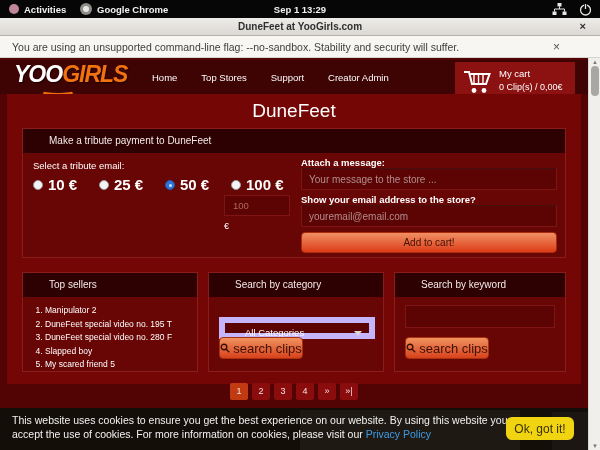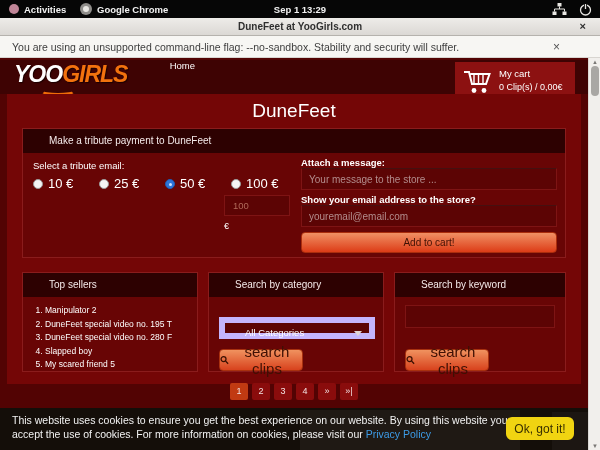--- a/index.html
+++ b/index.html
@@ -31,58 +31,58 @@
   .scrollbar { position:absolute; right:0; top:58px; width:12px; height:392px; background:#f1efec; border-left:1px solid #dcd9d4; }
   .scrollbar .thumb { position:absolute; left:2px; top:8px; width:8px; height:30px; background:#a9a7a4; border-radius:4px; }
   .scrollbar .arr { position:absolute; left:0; width:12px; text-align:center; color:#7a7875; font-size:6px; }
 
   
   .site-header { position:absolute; left:0; top:60px; width:588px; height:34px; background:#3e0303; }
   .logo { position:absolute; left:14px; top:1px; font-style:italic; font-weight:bold; font-size:23px; letter-spacing:-1px; white-space:nowrap; }
   .logo .p1 { color:#ffffff; text-shadow:1px 1px 1px #1d0000; }
   .logo .p2 { color:#f2720e; text-shadow:1px 1px 1px #1d0000; }
   .logo-smile { position:absolute; left:26px; top:24px; width:36px; height:11px; border:3px solid transparent; border-bottom:3px solid #ef6c08; border-radius:50%; }
-  .nav { position:absolute; left:152px; top:0; height:34px; display:flex; align-items:center; gap:24px;flex-direction:column; }
+  .nav { position:absolute; left:152px; top:0; height:34px; display:flex; align-items:center; gap:24px; }
   .nav .nav-item { color:#fff; font-size:9.5px; cursor:pointer; white-space:nowrap; }
   .cartbox { position:absolute; left:455px; top:2px; width:120px; height:38px; background:#8c1111; color:#fff; }
   .cartbox .cticon { position:absolute; left:8px; top:7px; }
   .cartbox .l1 { position:absolute; left:44px; top:6px; font-size:9.5px; }
   .cartbox .l2 { position:absolute; left:44px; top:20px; font-size:9px; }
 
   
   .container { position:absolute; left:7px; top:94px; width:574px; height:290px; background:#740606; }
   .page-title { position:absolute; left:0; top:6px; width:100%; text-align:center; color:#fff; font-size:19px; }
 
   .panel { position:absolute; background:#680505; border:1px solid #8a1c1c; }
   .panel-h { position:absolute; left:0; top:0; right:0; height:24px; background:#2d0101; color:#f5eaea; font-size:10px; line-height:24px; padding-left:26px; }
 
   .tribute { left:15px; top:34px; width:544px; height:130px; }
   .amt-label { position:absolute; left:10px; top:31px; color:#fff; font-size:9.5px; }
   .radio-row { position:absolute; left:10px; display:flex; gap:26px; }
   .radio-item { display:flex; align-items:center; gap:5px; width:40px; cursor:pointer; }
   .radio { width:10px; height:10px; border-radius:50%; background:#f4f4f4; border:1px solid #9a9a9a; position:relative; flex:0 0 auto; }
   .radio.checked { background:#2d74d8; border-color:#1f5cb5; }
   .radio.checked::after { content:""; position:absolute; left:3px; top:3px; width:3px; height:3px; border-radius:50%; background:#cfe2ff; }
-  .radio-item .rl { color:#fff; font-size:13px; white-space:nowrap; }
+  .radio-item .rl { color:#fff; font-size:15px; white-space:nowrap;font-weight:bold; }
   .other-input { position:absolute; left:201px; top:66px; width:66px; height:21px; background:#5c0404; border:1px solid #7e1414; color:#b06a5a; font-size:9.5px; padding-left:8px; font-family:inherit; }
   .cur { position:absolute; left:201px; top:92px; color:#fff; font-size:9px; }
 
   .form-label { position:absolute; color:#fff; font-size:9.5px; font-weight:bold; }
   .rinput { position:absolute; left:278px; width:256px; height:22px; background:#5c0404; border:1px solid #7e1414; border-top-color:#451010; color:#e8c9c9; font-size:10px; padding-left:7px; font-family:inherit; }
   .rinput::placeholder { color:#b38d8d; opacity:1; }
   .btn-add { position:absolute; left:278px; top:103px; width:256px; height:21px; background:linear-gradient(#f09064,#dd3c17); border:1px solid #aa2d0d; border-radius:4px; color:#3f1004; font-size:10px; cursor:pointer; font-family:inherit; }
 
   .sellers { left:15px; top:178px; width:176px; height:100px; }
   .sellers ol { position:absolute; left:22px; top:32px; color:#fff; font-size:8.5px; }
   .sellers li { margin-bottom:3.5px; white-space:nowrap; }
 
   .cat { left:201px; top:178px; width:176px; height:100px; }
   .sel { position:absolute; left:10px; top:44px; width:156px; height:22px; background:#5c0404; border:6px solid #c4b5fd; color:#fff; font-size:9.5px; line-height:20px; padding-left:20px; cursor:pointer; }
   .sel .caret { position:absolute; right:7px; top:8px; width:0; height:0; border-left:4px solid transparent; border-right:4px solid transparent; border-top:5px solid #e0d5d5; }
-  .btn-search { position:absolute; left:10px; top:76px; width:84px; height:22px; background:linear-gradient(#f0925f,#d8421d); border:1px solid #a8310f; border-radius:4px; color:#3f1004; font-size:15px; cursor:pointer; font-family:inherit; display:flex; align-items:center; justify-content:center; gap:3px; }
+  .btn-search { position:absolute; left:10px; top:64px; width:84px; height:22px; background:linear-gradient(#f0925f,#d8421d); border:1px solid #a8310f; border-radius:4px; color:#3f1004; font-size:13px; cursor:pointer; font-family:inherit; display:flex; align-items:center; justify-content:center; gap:3px; }
 
   .kw { left:387px; top:178px; width:172px; height:100px; }
   .kw-input { position:absolute; left:10px; top:32px; width:150px; height:23px; background:#5c0404; border:1px solid #7e1414; color:#e8c9c9; font-size:10px; padding-left:6px; font-family:inherit; }
 
   .pager { position:absolute; left:0; top:289px; width:100%; display:flex; justify-content:center; gap:4px; }
   .pg { min-width:18px; height:17px; background:#8a0c0c; border-radius:2px; color:#f3e3e3; font-size:9px; line-height:17px; text-align:center; padding:0 4px; cursor:pointer; }
   .pg.active { background:#c13a12; }
 
   
   .cookiewrap { position:absolute; left:0; top:408px; width:588px; height:42px; background:#17100c; overflow:hidden; }

